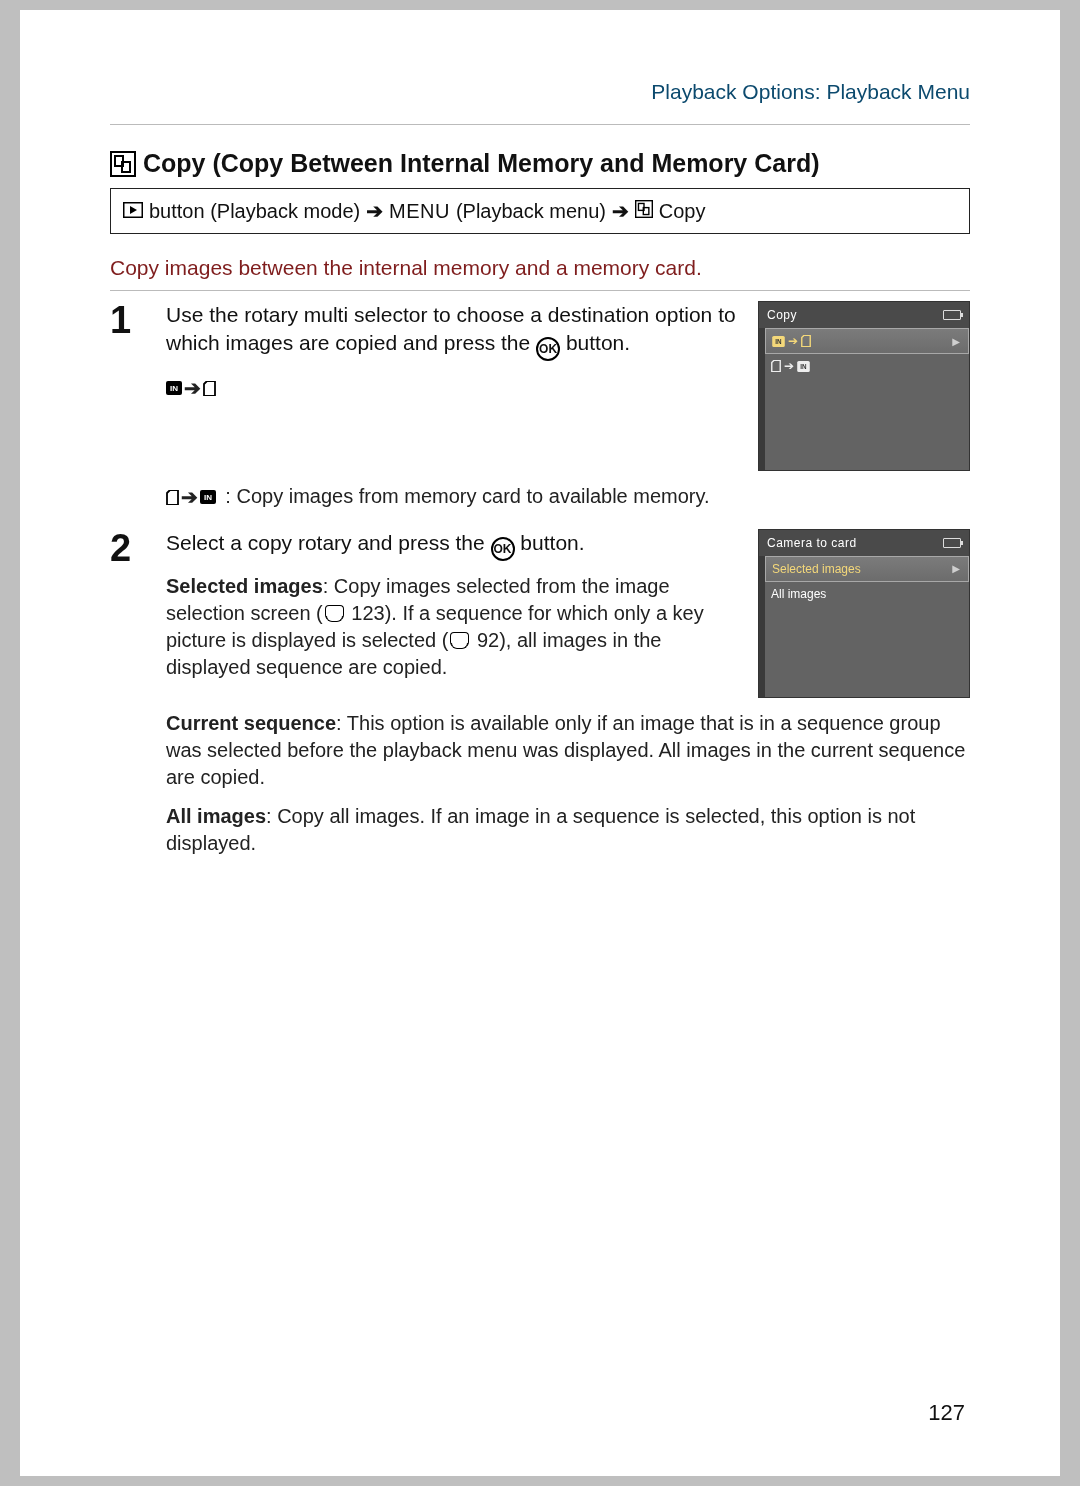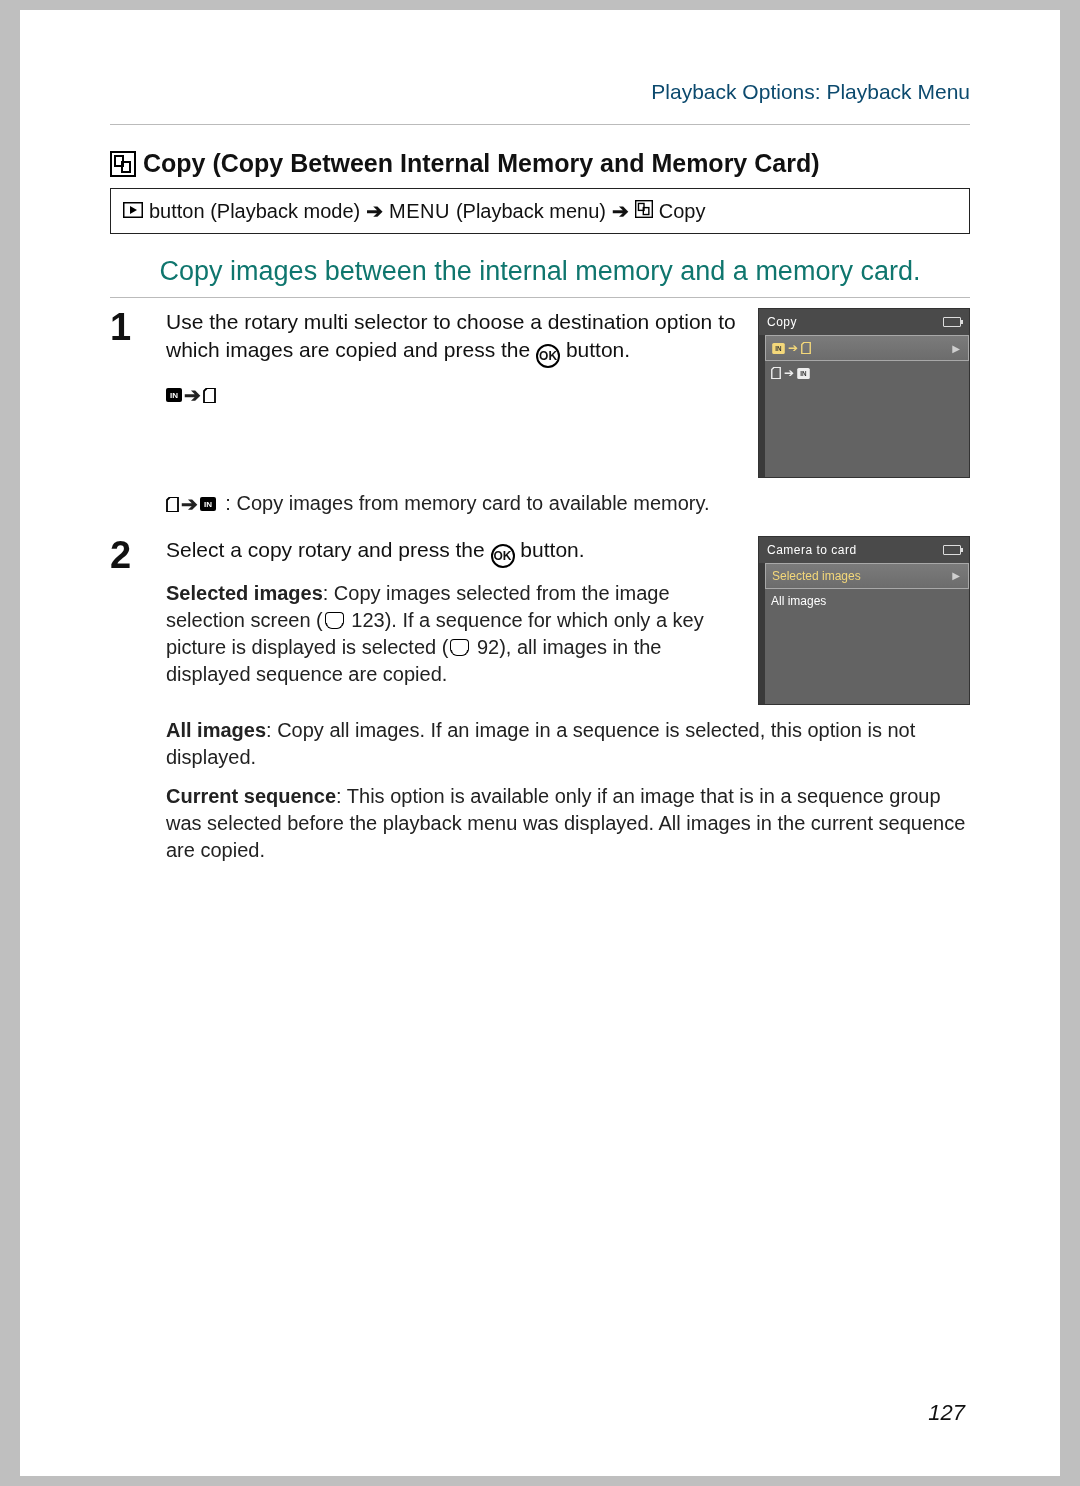--- a/index.html
+++ b/index.html
@@ -51,24 +51,23 @@
     font-size: 20px;
     display: flex;
     align-items: center;
     gap: 6px;
     flex-wrap: wrap;
     margin-bottom: 22px;
   }
   .navbox .mono { font-family: "Arial Narrow", Arial, sans-serif; letter-spacing: 0.5px; }
   .arrow { font-weight: 700; }
   .intro {
-    font-size: 27px;
+    font-size: 21px;
     margin: 14px 0 10px 0;
-    color: #0f766e;
-    text-align: center;
+    color: #7f1d1d;
   }
   .step {
     display: flex;
     align-items: flex-start;
     gap: 20px;
     margin-top: 6px;
   }
   .step-num {
     font-size: 38px;
     font-weight: 700;
@@ -165,21 +164,20 @@
     background: linear-gradient(#7b7b7b,#6c6c6c);
     border: 1px solid #a8a8a8;
     color: #f4d87a;
   }
   .screen .row-icons { display:inline-flex; align-items:center; gap:3px; }
   .mini-icon { display:inline-block; }
   .page-num {
     position: absolute;
     right: 95px;
     bottom: 50px;
-    font-style: italic;
     font-size: 22px;
   }
   b { font-weight:700; }
 </style>
 </head>
 <body>
 
 <div class="sheet">
   <div class="page">
 
@@ -333,23 +331,23 @@
               <div class="row">
                 <span>All images</span>
                 <span></span>
               </div>
               <div style="height:90px;"></div>
             </div>
           </div>
         </div>
 
         <div class="step-detail">
+          <p><b>Current sequence</b><span>: This option is available only if an image that is in a sequence group was selected before the playback menu was displayed. All images in the current sequence are copied.</span></p>
+        </div>
+        <div class="step-detail">
           <p><b>All images</b><span>: Copy all images. If an image in a sequence is selected, this option is not displayed.</span></p>
-        </div>
-        <div class="step-detail">
-          <p><b>Current sequence</b><span>: This option is available only if an image that is in a sequence group was selected before the playback menu was displayed. All images in the current sequence are copied.</span></p>
         </div>
       </div>
     </div>
 
     <div class="page-num">127</div>
   </div>
 </div>
 
 </body></html>

